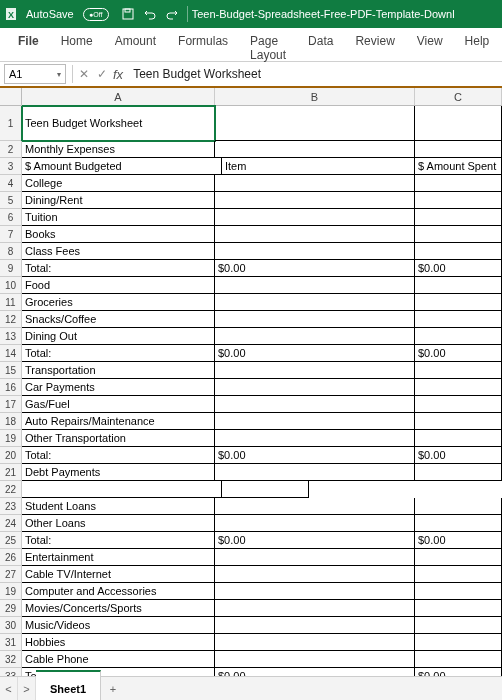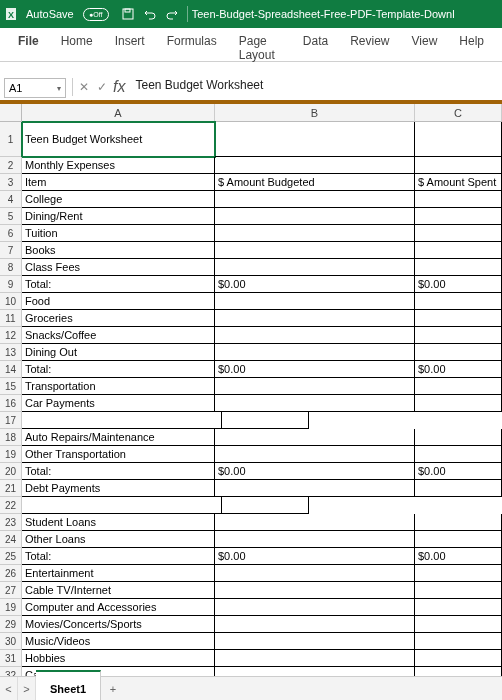--- a/index.html
+++ b/index.html
@@ -12,25 +12,25 @@
 .titlebar-icon { width:18px; height:18px; display:flex; align-items:center; justify-content:center; margin: 0 2px; }
 .titlebar-sep { width:1px; height:16px; background:rgba(255,255,255,0.4); margin:0 4px; }
 .doc-title { margin-left:0; white-space:nowrap; overflow:hidden; }
 
 .ribbon-tabs { height:30px; display:flex; align-items:flex-start; padding:0 8px; gap:2px; background:#fff; font-size:12px; color:#444; }
 .ribbon-tabs .tab { padding:6px 10px; cursor:pointer; }
 .ribbon-tabs .tab.file { font-weight:600; }
 
 .ribbon-spacer { height:4px; background:#fff; border-bottom:1px solid #d0d0d0; }
 
-.formula-bar { height:26px; display:flex; border-bottom:4px solid #a16207; font-size:12px; background:#fff;margin-top:16px; }
+.formula-bar { height:26px; display:flex; align-items:center; border-bottom:2px solid #a16207; font-size:12px; background:#fff; }
 .name-box { width:62px; height:20px; border:1px solid #bbb; margin:0 4px; padding:0 4px; display:flex; align-items:center; justify-content:space-between; font-size:11px; }
 .fb-sep { width:1px; height:18px; background:#ccc; margin:0 2px; }
 .fb-icon { width:18px; height:18px; display:flex; align-items:center; justify-content:center; color:#888; }
-.fx-label { font-style:italic; color:#555; font-size:16px; margin:0 4px 0 2px;}
+.fx-label { font-style:italic; color:#555; font-size:13px; margin:0 4px 0 2px;}
 .fb-content { flex:1; padding:0 6px; color:#222; font-size:12px; }
 
 .sheet { position:relative; font-size:11px; }
 .sel-all { position:absolute; left:0; top:0; width:22px; height:18px; border-right:1px solid #bbb; border-bottom:1px solid #bbb; background:#f3f3f3; }
 .col-headers { display:flex; margin-left:22px; height:18px; background:#f3f3f3; border-bottom:1px solid #bbb;}
 .col-h { border-right:1px solid #ccc; display:flex; align-items:center; justify-content:center; color:#444; font-size:11px; }
 .rows { }
 .row { display:flex; height:17px; }
 .row.tall { height:35px; }
 .row-h { width:22px; min-width:22px; background:#f3f3f3; border-right:1px solid #ccc; border-bottom:1px solid #ccc; display:flex; align-items:center; justify-content:center; color:#444; font-size:10px;}
@@ -76,21 +76,21 @@
         <path d="M10 4 L12 6 L10 8 M12 6 H5 A3 3 0 0 0 5 12 H8"></path>
       </svg>
   </span>
   <div class="titlebar-sep"></div>
   <span class="doc-title">Teen-Budget-Spreadsheet-Free-PDF-Template-Downl</span>
 </div>
 
 <div class="ribbon-tabs" id="ribbon-tabs">
     <div class="tab file">File</div>
     <div class="tab">Home</div>
-    <div class="tab">Insert</div>
+    <div class="tab">Amount</div>
     <div class="tab">Formulas</div>
     <div class="tab">Page Layout</div>
     <div class="tab">Data</div>
     <div class="tab">Review</div>
     <div class="tab">View</div>
     <div class="tab">Help</div>
   </div>
 <div class="ribbon-spacer"></div>
 
 <div class="formula-bar">
@@ -120,22 +120,22 @@
         <div class="cell colC"></div>
       </div>
       <div class="row">
         <div class="row-h">2</div>
         <div class="cell colA">Monthly Expenses</div>
         <div class="cell colB"></div>
         <div class="cell colC"></div>
       </div>
       <div class="row">
         <div class="row-h">3</div>
+        <div class="cell colB">$ Amount Budgeted</div>
         <div class="cell colA">Item</div>
-        <div class="cell colB">$ Amount Budgeted</div>
         <div class="cell colC">$ Amount Spent</div>
       </div>
       <div class="row">
         <div class="row-h">4</div>
         <div class="cell colA">College</div>
         <div class="cell colB"></div>
         <div class="cell colC"></div>
       </div>
       <div class="row">
         <div class="row-h">5</div>
@@ -204,20 +204,21 @@
         <div class="cell colC"></div>
       </div>
       <div class="row">
         <div class="row-h">16</div>
         <div class="cell colA">Car Payments</div>
         <div class="cell colB"></div>
         <div class="cell colC"></div>
       </div>
       <div class="row">
         <div class="row-h">17</div>
+        <div class="cell colA">Gas/Fuel</div>
         <div class="cell colB"></div>
         <div class="cell colC"></div>
       </div>
       <div class="row">
         <div class="row-h">18</div>
         <div class="cell colA">Auto Repairs/Maintenance</div>
         <div class="cell colB"></div>
         <div class="cell colC"></div>
       </div>
       <div class="row">

